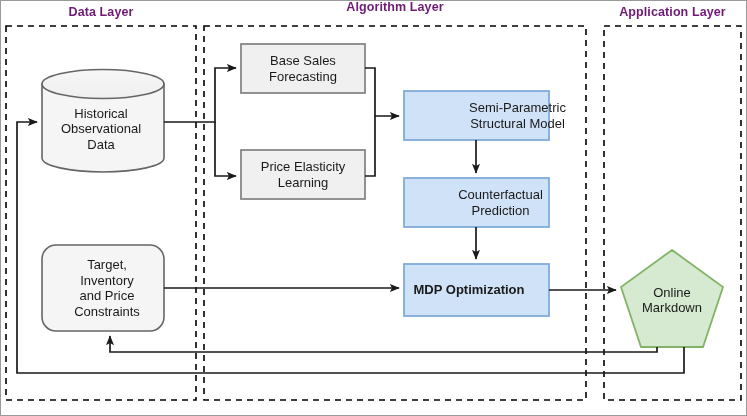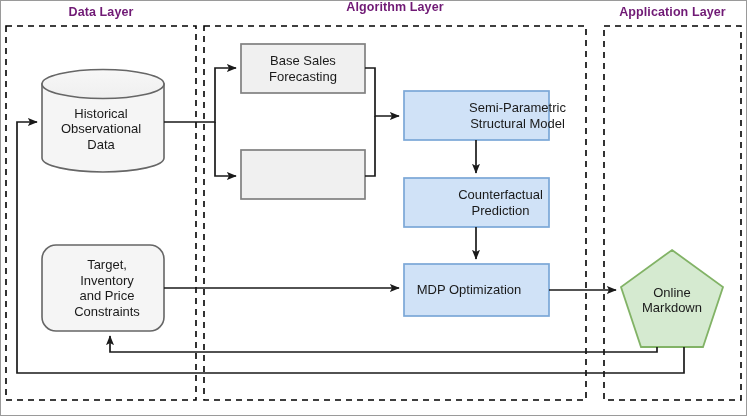--- a/index.html
+++ b/index.html
@@ -120,25 +120,27 @@
 Data</div>
 
   <div class="node-label" style="left:42px; top:245px; width:130px; height:86px;">Target,
 Inventory
 and Price
 Constraints</div>
 
   <div class="node-label" style="left:241px; top:44px; width:124px; height:49px;">Base Sales
 Forecasting</div>
 
+  <div class="node-label" style="left:241px; top:150px; width:124px; height:49px;">Price Elasticity
+Learning</div>
 
   <div class="node-label" style="left:404px; top:91px; width:145px; height:49px;margin-left:41px;">Semi-Parametric
 Structural Model</div>
 
   <div class="node-label" style="left:404px; top:178px; width:145px; height:49px;padding-left:24px;">Counterfactual
 Prediction</div>
 
-  <div class="node-label" style="left:404px; top:264px; width:130px; height:52px;">MDP Optimization</div>
+  <div class="node-label" style="left:404px; top:264px; width:130px; height:52px;font-weight:bold;">MDP Optimization</div>
 
   <div class="node-label" style="left:621px; top:262px; width:102px; height:76px;">Online
 Markdown</div>
 
 </div>
 
 </body></html>

